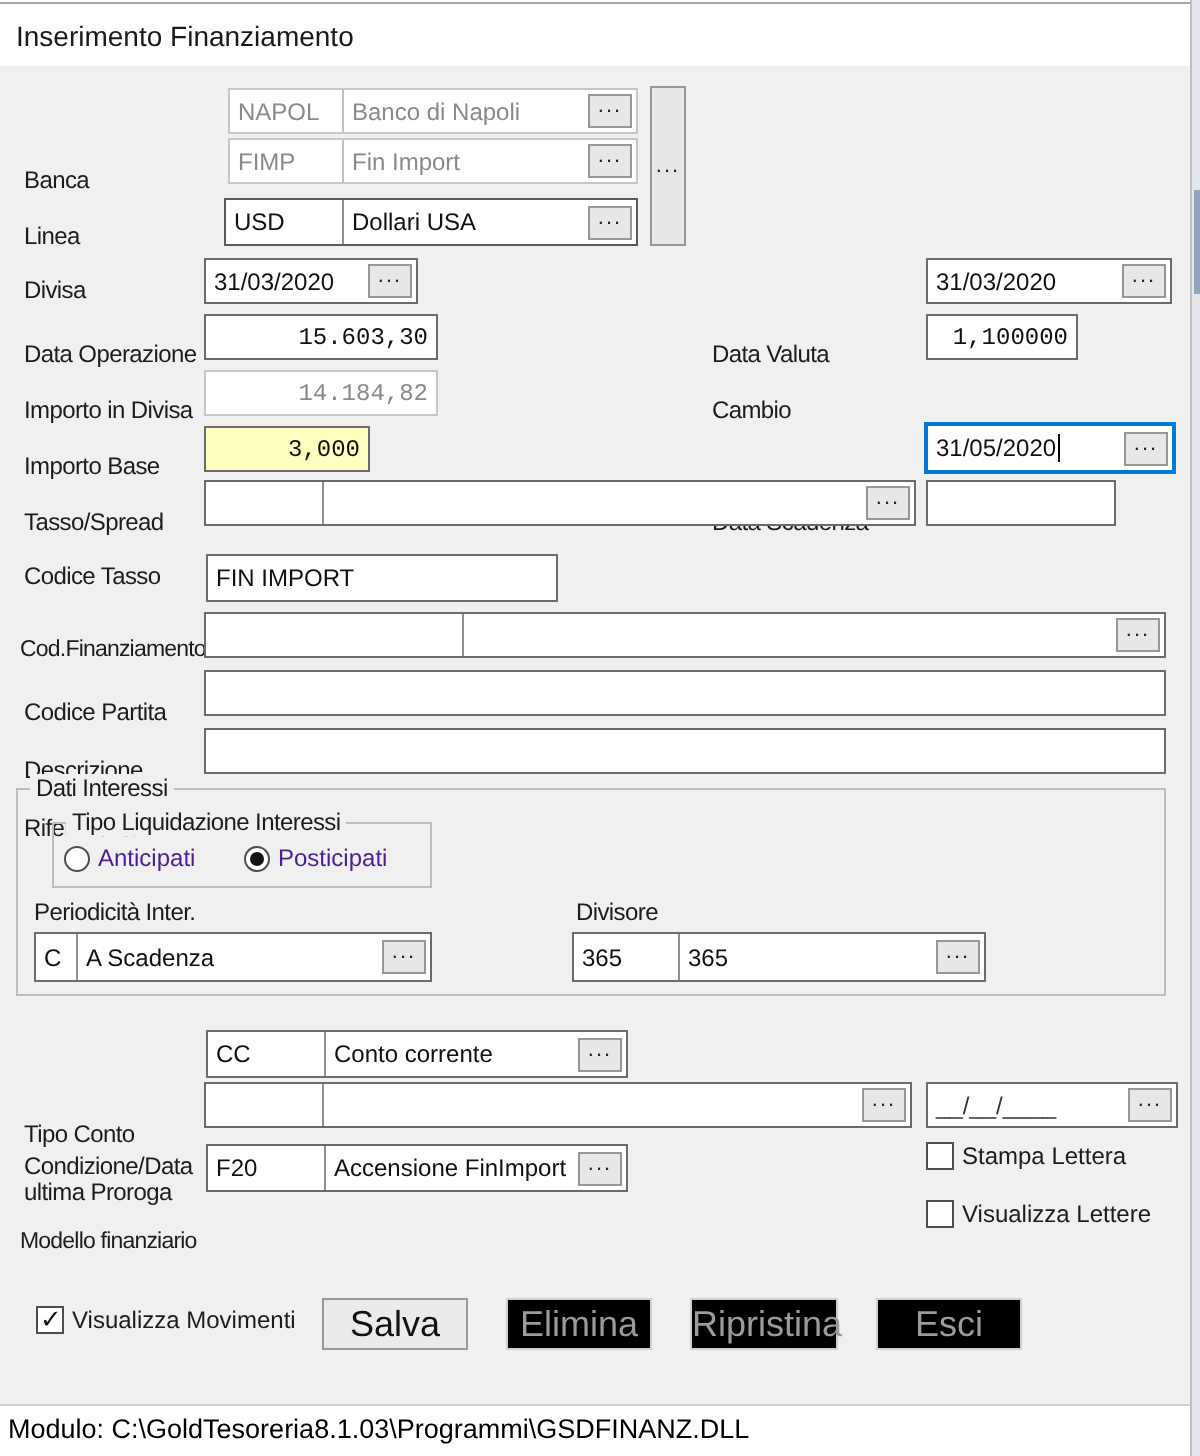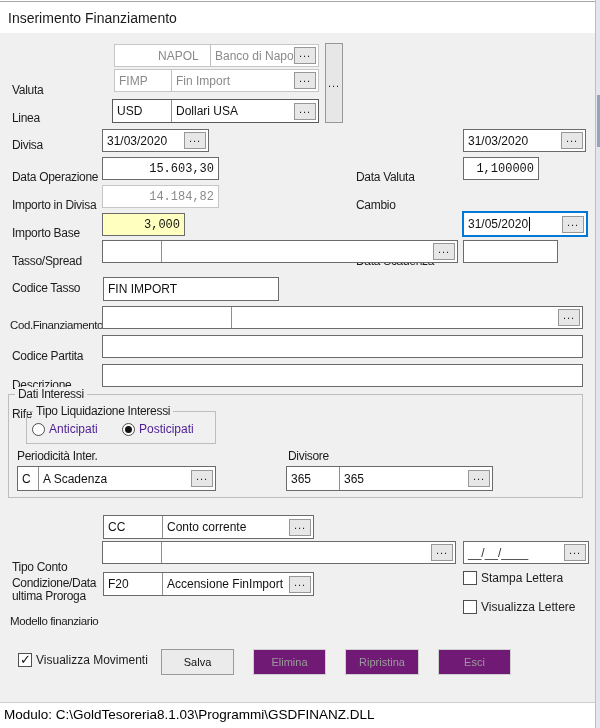--- a/index.html
+++ b/index.html
@@ -36,43 +36,43 @@
   .groupbox>.legend{position:absolute;top:-8px;left:6px;background:var(--body-bg,#f0f0f0);padding:0 3px;font-size:12px;letter-spacing:-0.3px;color:#1c1c1c;white-space:nowrap;}
 
   .radio-opt{position:absolute;display:flex;align-items:center;gap:4px;font-size:12px;color:#4c1d95;}
   .radio{width:13px;height:13px;border-radius:50%;border:1px solid #4e4e4e;background:#fff;position:relative;flex:0 0 auto;}
   .radio.sel::after{content:"";position:absolute;left:2px;top:2px;right:2px;bottom:2px;border-radius:50%;background:#141414;}
 
   .cb-opt{position:absolute;display:flex;align-items:flex-start;gap:4px;font-size:12px;color:#1c1c1c;white-space:nowrap;}
   .cb{width:14px;height:14px;border:1px solid #4e4e4e;background:#fff;position:relative;flex:0 0 auto;}
   .cb.checked::after{content:"✓";position:absolute;left:1px;top:-2px;font-size:13px;color:#111;}
 
-  .btn{position:absolute;width:73px;height:26px;background:#ebebeb;border:1px solid #999;font-size:11px;color:#111;cursor:default;}
-  .btn.off{background:#701a75;border-color:#cfcfcf;color:#9b9b9b;}
+  .btn{position:absolute;width:73px;height:26px;background:#ebebeb;border:1px solid #999;font-size:18px;color:#111;cursor:default;}
+  .btn.off{background:#000000;border-color:#cfcfcf;color:#9b9b9b;}
 
   .statusline{position:absolute;left:0;top:702px;width:600px;height:1px;background:#cfcfcf;}
   .statusbar{position:absolute;left:0;top:703px;width:600px;height:25px;background:#fff;}
   .statusbar .txt{position:absolute;left:4px;top:4px;font-size:13.5px;color:#000;white-space:nowrap;}
 
   .edgestrip{position:absolute;left:595px;top:0;width:5px;height:728px;background:#e3e6ea;border-left:1px solid #bfbfbf;}
   .edgestrip .thumb{position:absolute;left:1px;top:95px;width:4px;height:52px;background:#93a5bc;}
 </style>
 </head>
 <body>
 
 <div class="app">
   <div class="topline"></div>
   <div class="titlebar">
     <div class="title">Inserimento Finanziamento</div>
   </div>
 
   <div class="bodyarea">
 
-    <div class="lbl" style="left:12px;top:50px;">Valuta</div>
-    <div class="composite disabled-f" style="left:114px;top:11px;width:205px;padding-left:39px;">
+    <div class="lbl" style="left:12px;top:50px;">Banca</div>
+    <div class="composite disabled-f" style="left:114px;top:11px;width:205px;">
       <span class="code" style="width:56px;">NAPOL</span>
       <span class="sep"></span>
       <span class="desc">Banco di Napoli</span>
       <button class="browse">...</button>
     </div>
 
     <div class="lbl" style="left:12px;top:78px;">Linea</div>
     <div class="composite disabled-f" style="left:114px;top:36px;width:205px;">
       <span class="code" style="width:56px;">FIMP</span>
       <span class="sep"></span>

